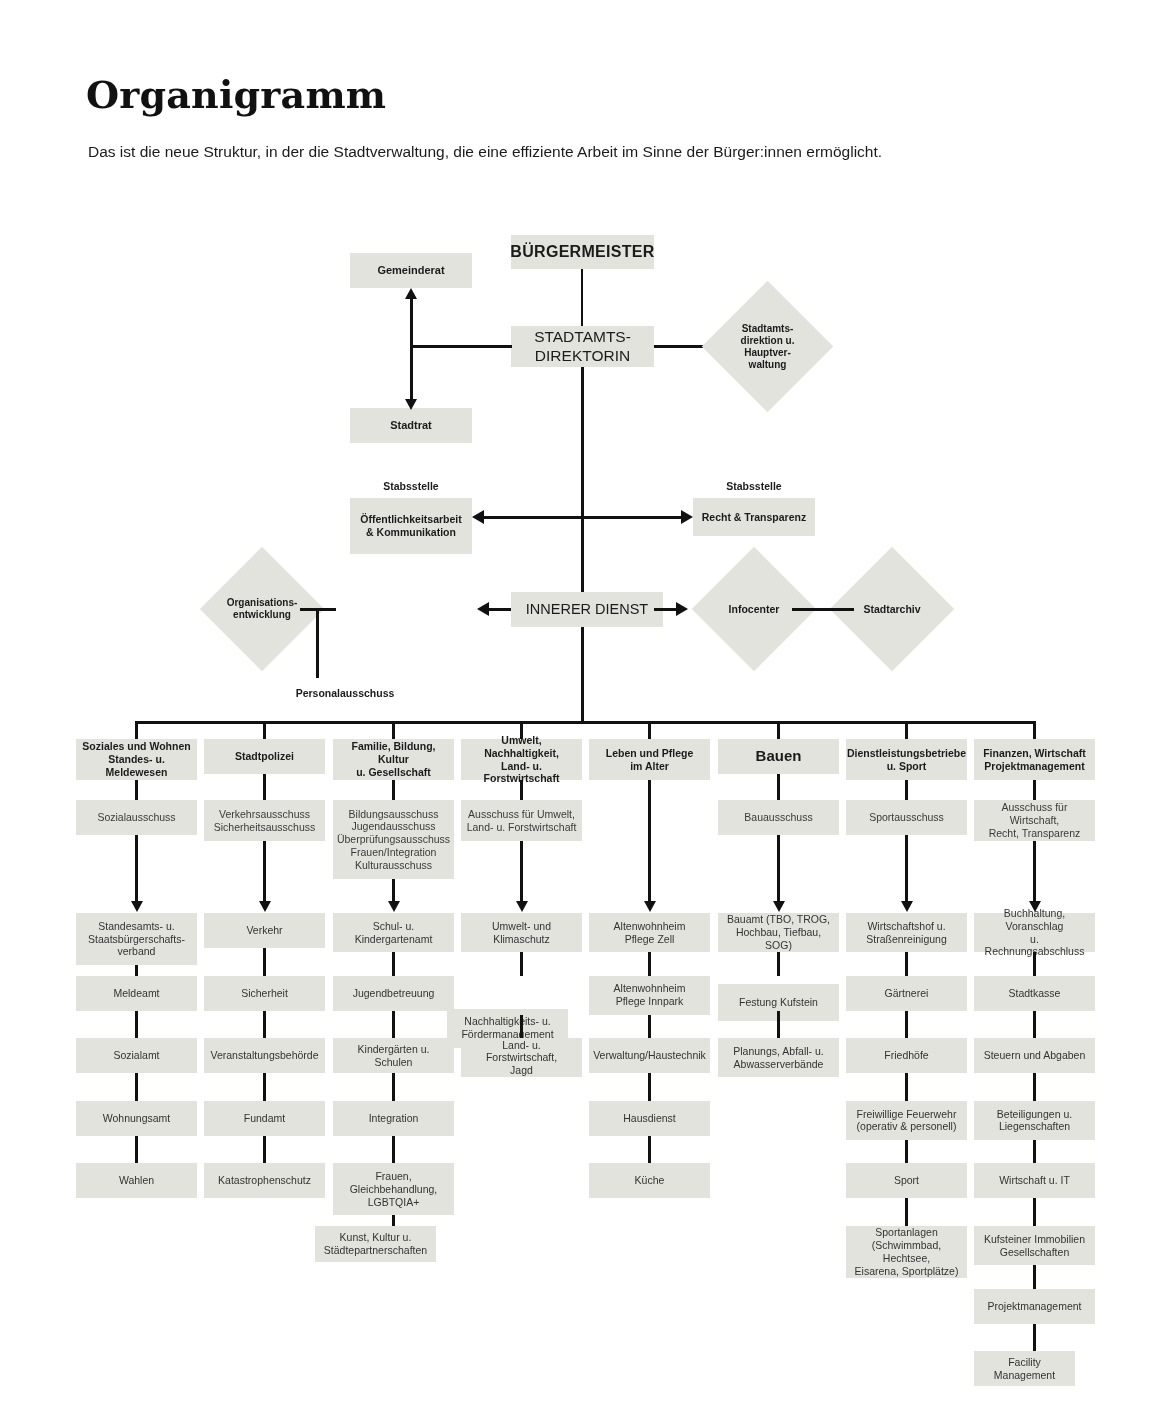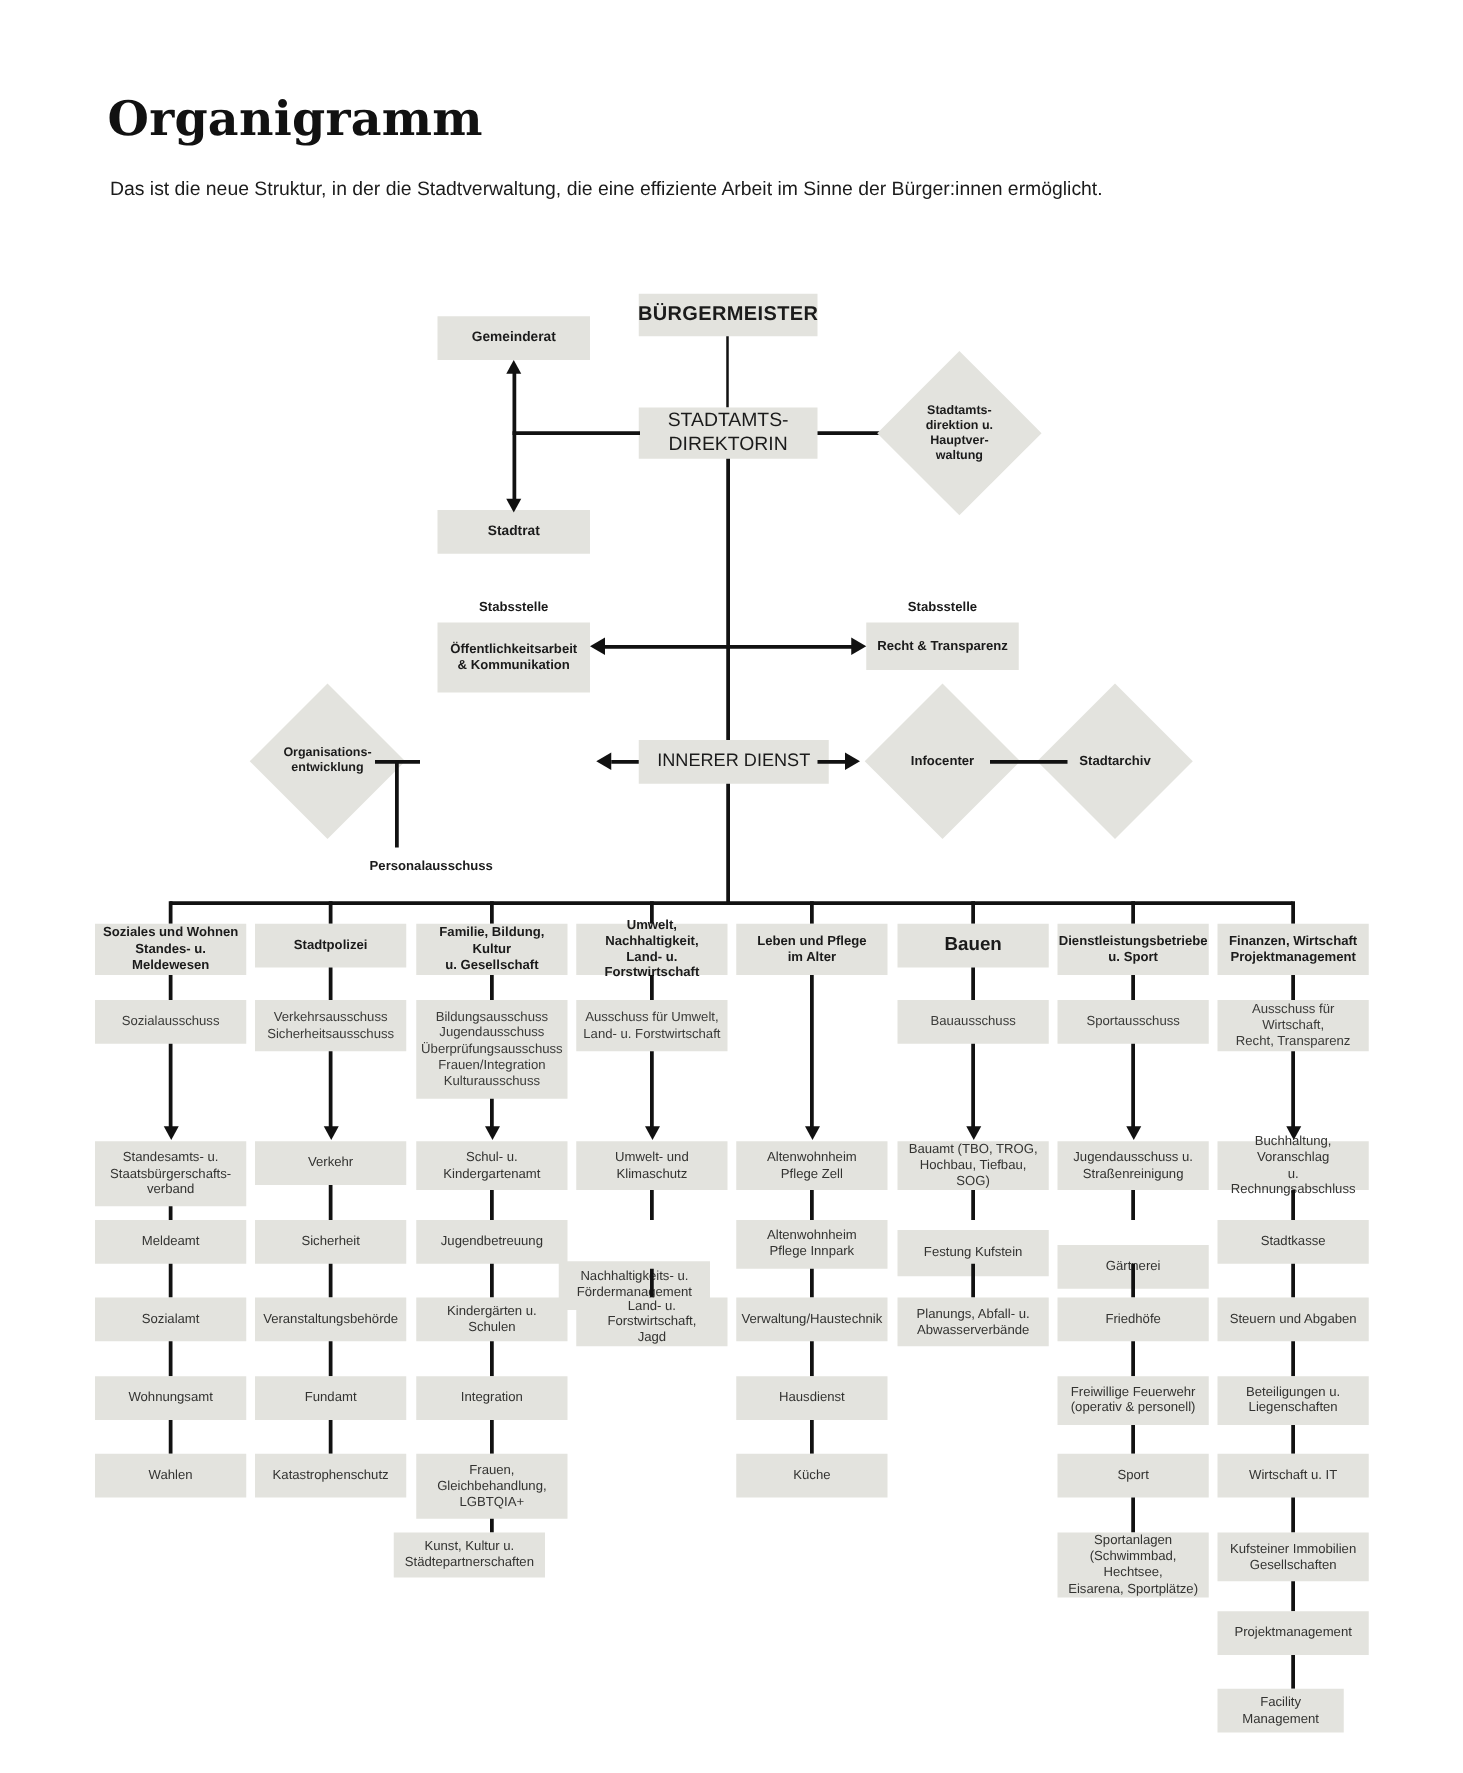--- a/index.html
+++ b/index.html
@@ -263,24 +263,24 @@
       <div class="line vline" style="left:777.25px;top:1010.6px;width:2.5px;height:27.600000000000023px;"></div>
       <div class="box" style="left:718px;top:1038.2px;width:121px;height:39.2px;font-size:10.5px;white-space:pre-line;color:#333331;">Planungs, Abfall- u.
 Abwasserverbände</div>
       <div class="line vline" style="left:905.25px;top:721px;width:2.5px;height:18px;"></div>
       <div class="box bold" style="left:846px;top:739px;width:121px;height:41.2px;font-size:10.5px;white-space:pre-line;">Dienstleistungsbetriebe
 u. Sport</div>
       <div class="line vline" style="left:905.25px;top:780.2px;width:2.5px;height:19.799999999999955px;"></div>
       <div class="box" style="left:846px;top:800px;width:121px;height:35px;font-size:10.5px;white-space:pre-line;color:#3a3a38;">Sportausschuss</div>
       <div class="line vline" style="left:905.25px;top:835px;width:2.5px;height:68px;"></div>
       <div class="arr-down" style="left:900.5px;top:901px;"></div>
-      <div class="box" style="left:846px;top:913px;width:121px;height:39.2px;font-size:10.5px;white-space:pre-line;color:#333331;">Jugendausschuss u.
+      <div class="box" style="left:846px;top:913px;width:121px;height:39.2px;font-size:10.5px;white-space:pre-line;color:#333331;">Wirtschaftshof u.
 Straßenreinigung</div>
       <div class="line vline" style="left:905.25px;top:952.2px;width:2.5px;height:23.399999999999977px;"></div>
-      <div class="box" style="left:846px;top:975.6px;width:121px;height:35px;font-size:10.5px;white-space:pre-line;color:#333331;margin-top:20px;">Gärtnerei</div>
+      <div class="box" style="left:846px;top:975.6px;width:121px;height:35px;font-size:10.5px;white-space:pre-line;color:#333331;">Gärtnerei</div>
       <div class="line vline" style="left:905.25px;top:1010.6px;width:2.5px;height:27.600000000000023px;"></div>
       <div class="box" style="left:846px;top:1038.2px;width:121px;height:35px;font-size:10.5px;white-space:pre-line;color:#333331;">Friedhöfe</div>
       <div class="line vline" style="left:905.25px;top:1073.2px;width:2.5px;height:27.59999999999991px;"></div>
       <div class="box" style="left:846px;top:1100.8px;width:121px;height:39.2px;font-size:10.5px;white-space:pre-line;color:#333331;">Freiwillige Feuerwehr
 (operativ &amp; personell)</div>
       <div class="line vline" style="left:905.25px;top:1140px;width:2.5px;height:23.40000000000009px;"></div>
       <div class="box" style="left:846px;top:1163.4px;width:121px;height:35px;font-size:10.5px;white-space:pre-line;color:#333331;">Sport</div>
       <div class="line vline" style="left:905.25px;top:1198.4px;width:2.5px;height:27.59999999999991px;"></div>
       <div class="box" style="left:846px;top:1226px;width:121px;height:51.8px;font-size:10.5px;white-space:pre-line;color:#333331;">Sportanlagen
 (Schwimmbad, Hechtsee,

